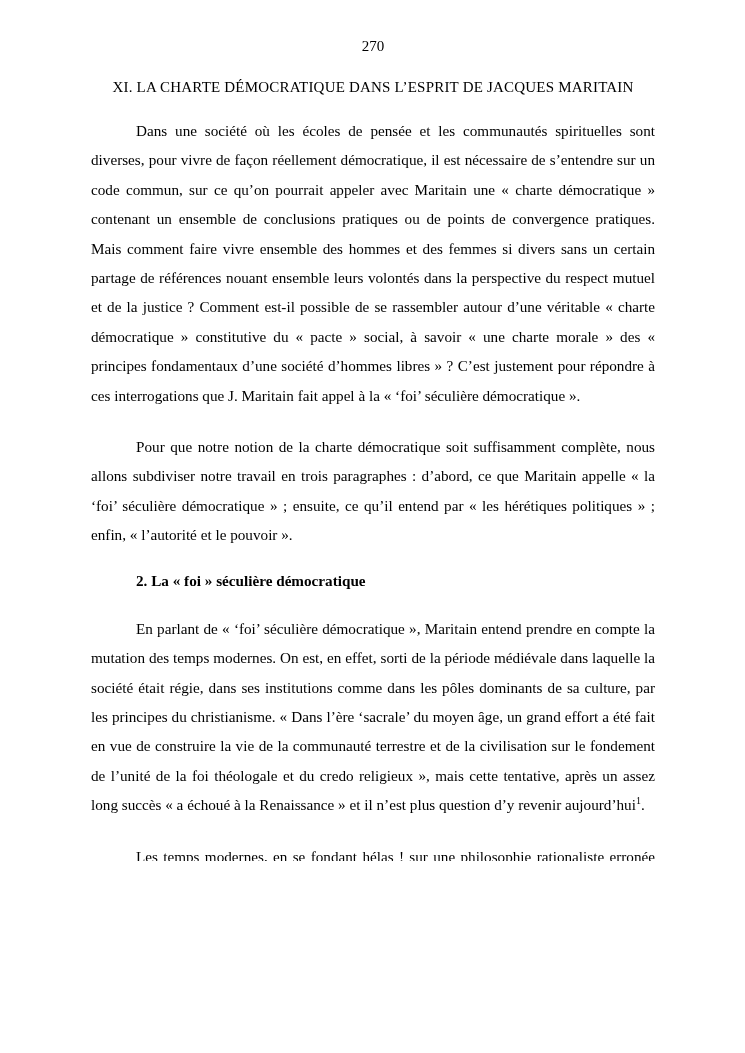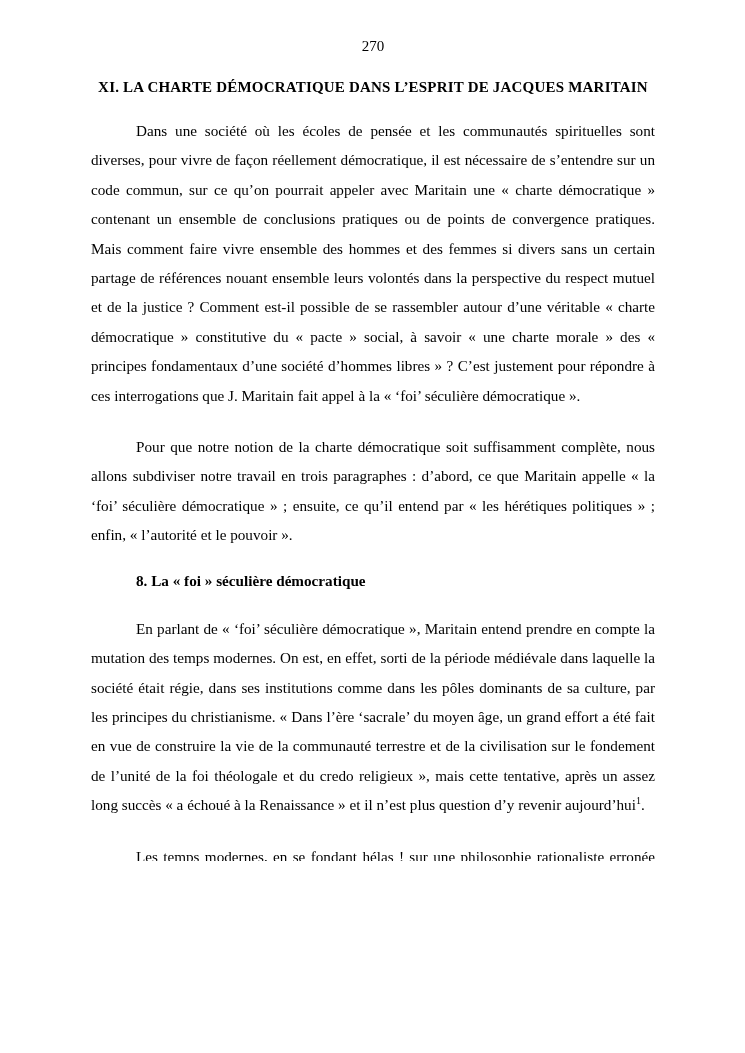--- a/index.html
+++ b/index.html
@@ -18,21 +18,21 @@
     color: #000000;
     overflow: hidden;
   }
   .page-number {
     text-align: center;
     font-size: 15px;
     margin: 0 0 24px 0;
   }
   .doc-title {
     text-align: center;
-    font-weight: bold;
+    font-weight: normal;
     font-size: 15px;
     margin: 0 0 20px 0;
     letter-spacing: 0.2px;
   }
   .body-para {
     font-size: 15.2px;
     line-height: 29.4px;
     text-align: justify;
     text-indent: 45px;
     margin: 0 0 22px 0;
@@ -79,21 +79,21 @@
 <div class="page">
 
   <p class="page-number">270</p>
 
   <p class="doc-title">XI. LA CHARTE DÉMOCRATIQUE DANS L’ESPRIT DE JACQUES MARITAIN</p>
 
   <p class="body-para">Dans une société où les écoles de pensée et les communautés spirituelles sont diverses, pour vivre de façon réellement démocratique, il est nécessaire de s’entendre sur un code commun, sur ce qu’on pourrait appeler avec Maritain une « charte démocratique » contenant un ensemble de conclusions pratiques ou de points de convergence pratiques. Mais comment faire vivre ensemble des hommes et des femmes si divers sans un certain partage de références nouant ensemble leurs volontés dans la perspective du respect mutuel et de la justice ? Comment est-il possible de se rassembler autour d’une véritable « charte démocratique » constitutive du « pacte » social, à savoir « une charte morale » des « principes fondamentaux d’une société d’hommes libres » ? C’est justement pour répondre à ces interrogations que J. Maritain fait appel à la « ‘foi’ séculière démocratique ».</p>
 
   <p class="body-para">Pour que notre notion de la charte démocratique soit suffisamment complète, nous allons subdiviser notre travail en trois paragraphes : d’abord, ce que Maritain appelle « la ‘foi’ séculière démocratique » ; ensuite, ce qu’il entend par « les hérétiques politiques » ; enfin, « l’autorité et le pouvoir ».</p>
 
-  <p class="section-heading">8. La « foi » séculière démocratique</p>
+  <p class="section-heading">2. La « foi » séculière démocratique</p>
 
   <p class="body-para"><span>En parlant de « ‘foi’ séculière démocratique », Maritain entend prendre en compte la mutation des temps modernes. On est, en effet, sorti de la période médiévale dans laquelle la société était régie, dans ses institutions comme dans les pôles dominants de sa culture, par les principes du christianisme. « Dans l’ère ‘sacrale’ du moyen âge, un grand effort a été fait en vue de construire la vie de la communauté terrestre et de la civilisation sur le fondement de l’unité de la foi théologale et du credo religieux », mais cette tentative, après un assez long succès « a échoué à la Renaissance » et il n’est plus question d’y revenir aujourd’hui</span><sup class="fn-ref">1</sup><span>.</span></p>
 
   <p class="body-para">Les temps modernes, en se fondant hélas ! sur une philosophie rationaliste erronée qui voulait séparer foi et raison, religion et vie sociale, sont entrés dans un processus de sécularisation que Maritain juge fondamentalement négatif, car il n’existe pas de culture humaine intégrale sans dimension religieuse et métaphysique. « La pure raison s’est montrée</p>
 
   <div class="footnote">
     <div class="fn-rule"></div>
     <p class="footnote-text"><sup>1</sup><span> J. JACQUES, </span><em>L’Homme et l’Etat, Œuvres Complètes.,</em><span> Vol. IX, 1990, p. 254. Désormais, nous désignerons </span><em>Œuvres Complètes</em><span> par le moyen Œ. C.</span></p>
   </div>
 

